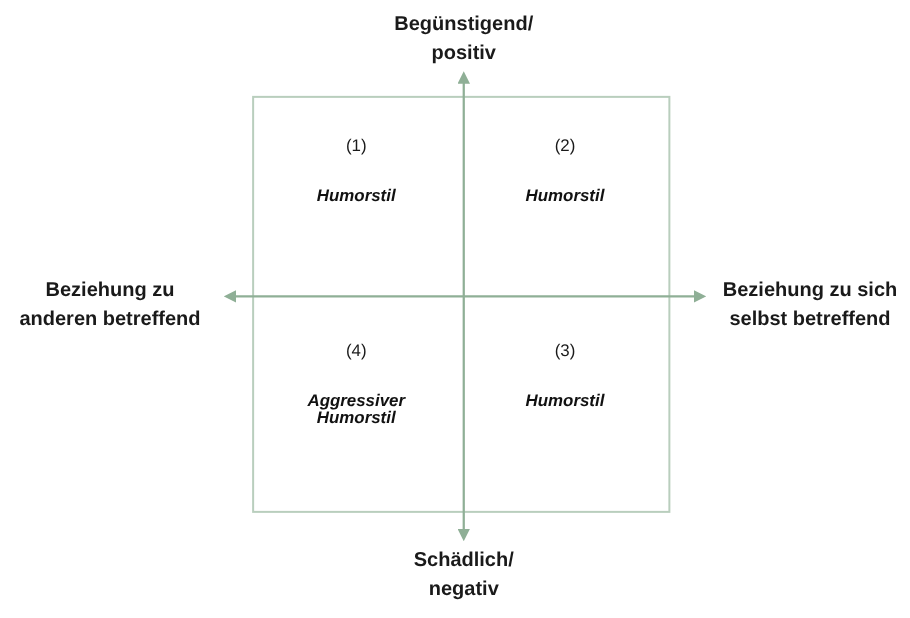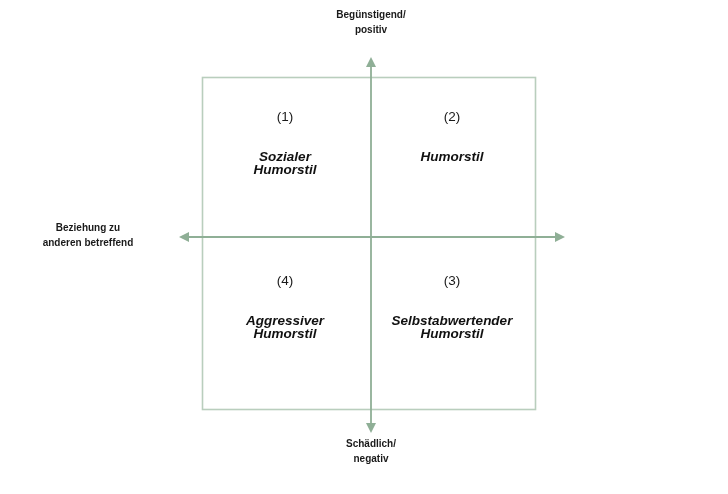--- a/index.html
+++ b/index.html
@@ -24,21 +24,21 @@
   }
   .svg-layer {
     position: absolute;
     left: 0;
     top: 0;
     width: 728px;
     height: 494px;
   }
   .axis-label {
     position: absolute;
-    font-size: 10px;
+    font-size: 16px;
     font-weight: bold;
     line-height: 1.45;
     text-align: center;
     color: #1a1a1a;
     white-space: pre-line;
   }
   #label-top {
     left: 271px;
     top: 8px;
     width: 200px;
@@ -115,37 +115,37 @@
 
   <div class="axis-label" id="label-top">Begünstigend/
 positiv</div>
 
   <div class="axis-label" id="label-bottom">Schädlich/
 negativ</div>
 
   <div class="axis-label" id="label-left">Beziehung zu
 anderen betreffend</div>
 
+  <div class="axis-label" id="label-right">Beziehung zu sich
+selbst betreffend</div>
 
   <div class="quadrant" id="quad-1">
     <div class="q-num">(1)</div>
-    <div class="q-line">Sozialer</div>
     <div class="q-line second">Humorstil</div>
   </div>
 
   <div class="quadrant" id="quad-2">
     <div class="q-num">(2)</div>
     <div class="q-line second">Humorstil</div>
   </div>
 
   <div class="quadrant" id="quad-4">
     <div class="q-num">(4)</div>
     <div class="q-line">Aggressiver</div>
     <div class="q-line second">Humorstil</div>
   </div>
 
   <div class="quadrant" id="quad-3">
     <div class="q-num">(3)</div>
-    <div class="q-line">Selbstabwertender</div>
     <div class="q-line second">Humorstil</div>
   </div>
 
 </div>
 
 </body></html>

